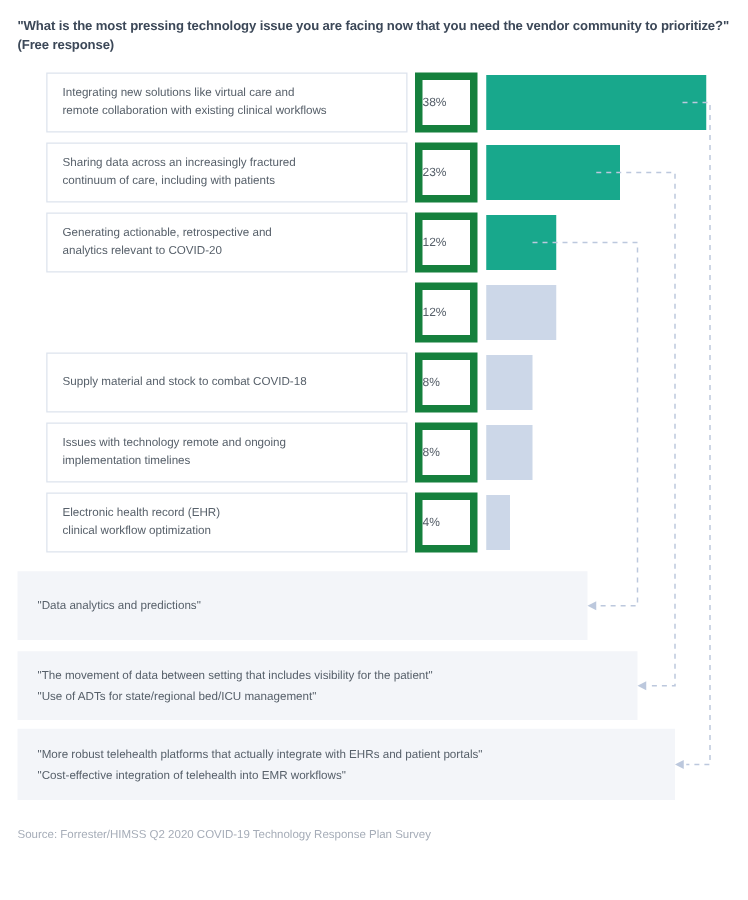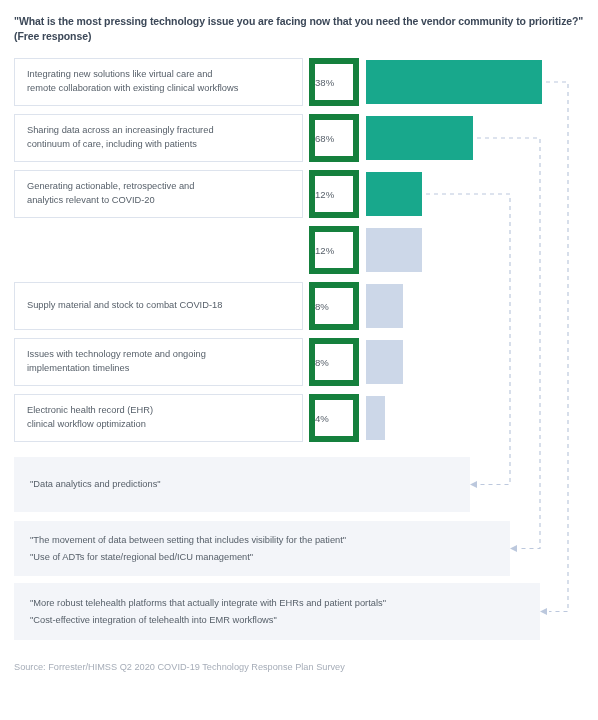--- a/index.html
+++ b/index.html
@@ -19,21 +19,21 @@
     width: 575px;
     font-size: 10.5px;
     font-weight: bold;
     color: #3c4858;
     line-height: 1.45;
     letter-spacing: -0.1px;
   }
 
   
   .rows { position: absolute; left: 0; top: 58px; width: 598px; }
-  .row { position: relative; height: 48px; margin-bottom: 8px; }
+  .row { position: relative; height: 48px; margin-bottom: 8px; margin-left: 23px; }
 
   .label-cell {
     position: absolute;
     left: 14px; top: 0;
     width: 289px; height: 48px;
     border: 1px solid #dde3ed;
     background: #fff;
     display: flex;
     align-items: center;
     padding: 0 12px;
@@ -121,21 +121,21 @@
           <span>38%</span>
         </div>
         <div class="bar teal" style="width: 176px;"></div>
       </div>
       <div class="row">
         <div class="label-cell">
           <span>Sharing data across an increasingly fractured
 continuum of care, including with patients</span>
         </div>
         <div class="pct-cell">
-          <span>68%</span>
+          <span>23%</span>
         </div>
         <div class="bar teal" style="width: 107px;"></div>
       </div>
       <div class="row">
         <div class="label-cell">
           <span>Generating actionable, retrospective and
 analytics relevant to COVID-20</span>
         </div>
         <div class="pct-cell">
           <span>12%</span>

